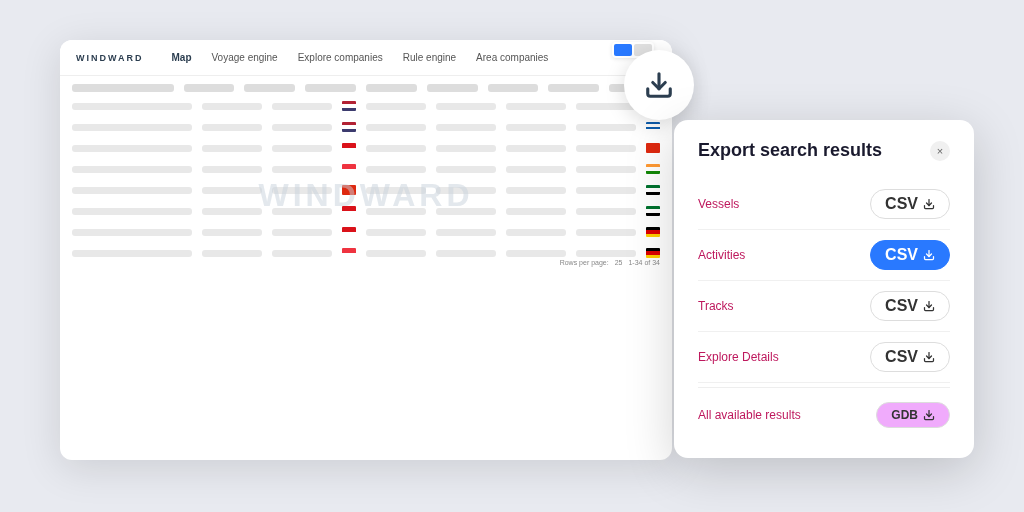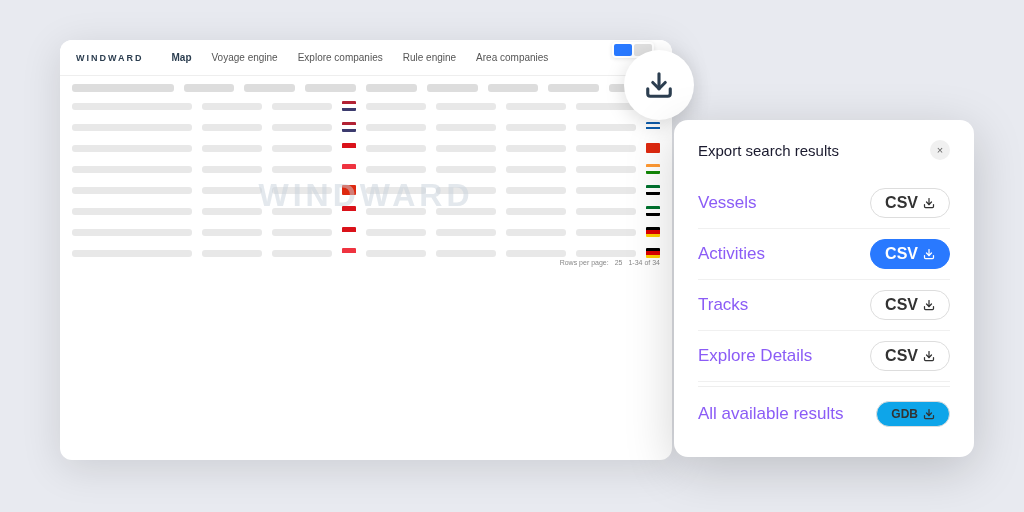--- a/index.html
+++ b/index.html
@@ -164,22 +164,22 @@
       z-index: 20;
     }
 
     .export-panel-header {
       display: flex;
       align-items: center;
       justify-content: space-between;
       margin-bottom: 18px;
     }
     .export-title {
-      font-size: 15px;
-      font-weight: 400;
+      font-size: 18px;
+      font-weight: 700;
       color: #1a1a2e;
     }
     .close-btn {
       width: 20px;
       height: 20px;
       border-radius: 50%;
       background: #f0f0f0;
       border: none;
       cursor: pointer;
       display: flex;
@@ -193,22 +193,22 @@
       display: flex;
       align-items: center;
       justify-content: space-between;
       padding: 10px 0;
       border-bottom: 1px solid #f0f0f0;
     }
     .export-row:last-of-type {
       border-bottom: none;
     }
     .export-row-label {
-      font-size: 17px;
-      color: #8b5cf6;
+      font-size: 12px;
+      color: #be185d;
       font-weight: 400;
     }
 
     .csv-btn {
       display: flex;
       align-items: center;
       gap: 5px;
       padding: 5px 14px;
       border-radius: 20px;
       border: 1.5px solid #ddd;
@@ -234,21 +234,21 @@
       margin: 4px 0;
     }
 
     .gdb-btn {
       display: flex;
       align-items: center;
       gap: 5px;
       padding: 5px 14px;
       border-radius: 20px;
       border: 1.5px solid #ddd;
-      background: #0ea5e9;
+      background: #f0abfc;
       font-size: 12px;
       font-weight: 600;
       color: #333;
       cursor: pointer;
       justify-content: center;
     }
 
     
     .view-toggle {
       position: absolute;

